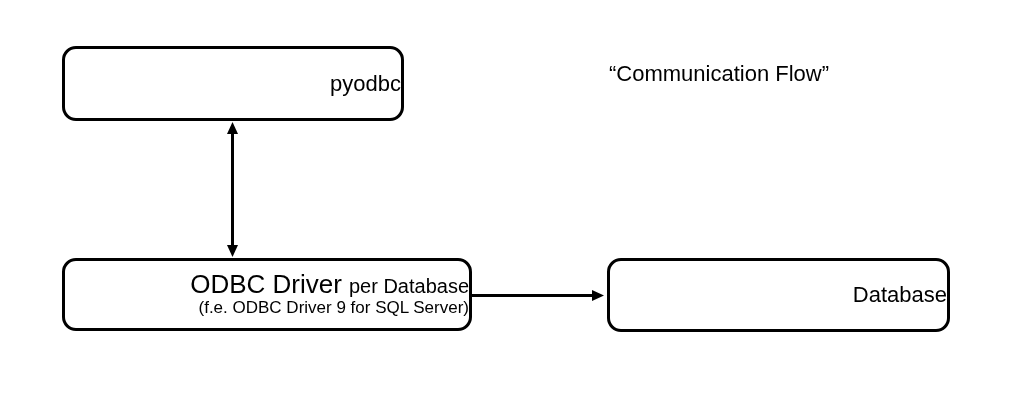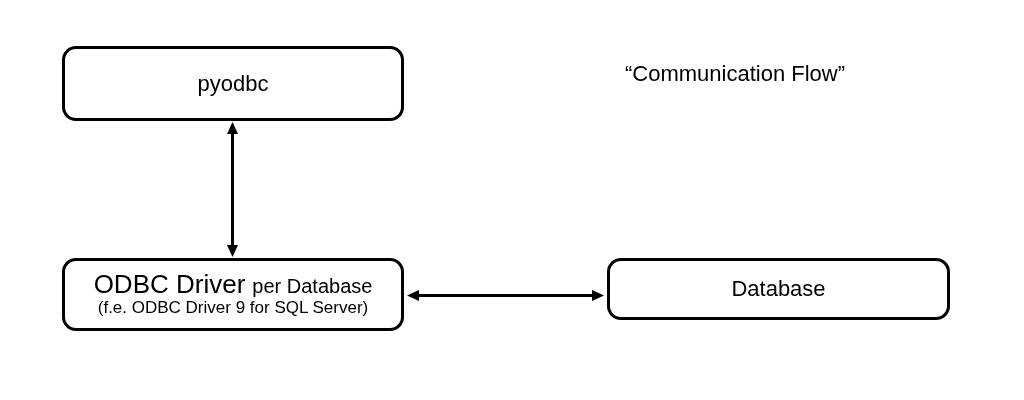--- a/index.html
+++ b/index.html
@@ -24,61 +24,61 @@
     height: 400px;
   }
   .node {
     position: absolute;
     box-sizing: border-box;
     background: #ffffff;
     border: 3px solid #000000;
     border-radius: 14px;
     display: flex;
     flex-direction: column;
-    align-items: center;
+    align-items: flex-end;
     justify-content: center;
     text-align: center;
   }
   .node-pyodbc {
     left: 62px;
     top: 46px;
     width: 342px;
     height: 75px;
     font-size: 22px;
   }
   .node-odbc-driver {
     left: 62px;
     top: 258px;
-    width: 342px;
+    width: 410px;
     height: 73px;
   }
   .node-database {
     left: 607px;
     top: 258px;
     width: 343px;
-    height: 62px;
+    height: 74px;
     font-size: 22px;
   }
   .odbc-line1 {
     font-size: 26px;
     line-height: 1.05;
     white-space: nowrap;
   }
   .odbc-line1 .suffix {
     font-size: 20px;
     margin-left: 7px;
   }
   .odbc-line2 {
     font-size: 17px;
     line-height: 1.2;
     white-space: nowrap;
   }
   .diagram-title {
     position: absolute;
-    left: 560px;
+    left: 544px;
     top: 61px;
     width: 350px;
     text-align: center;
     font-size: 22px;
     white-space: nowrap;
   }
   .arrow-line {
     stroke: #000000;
     stroke-width: 3;
   }

